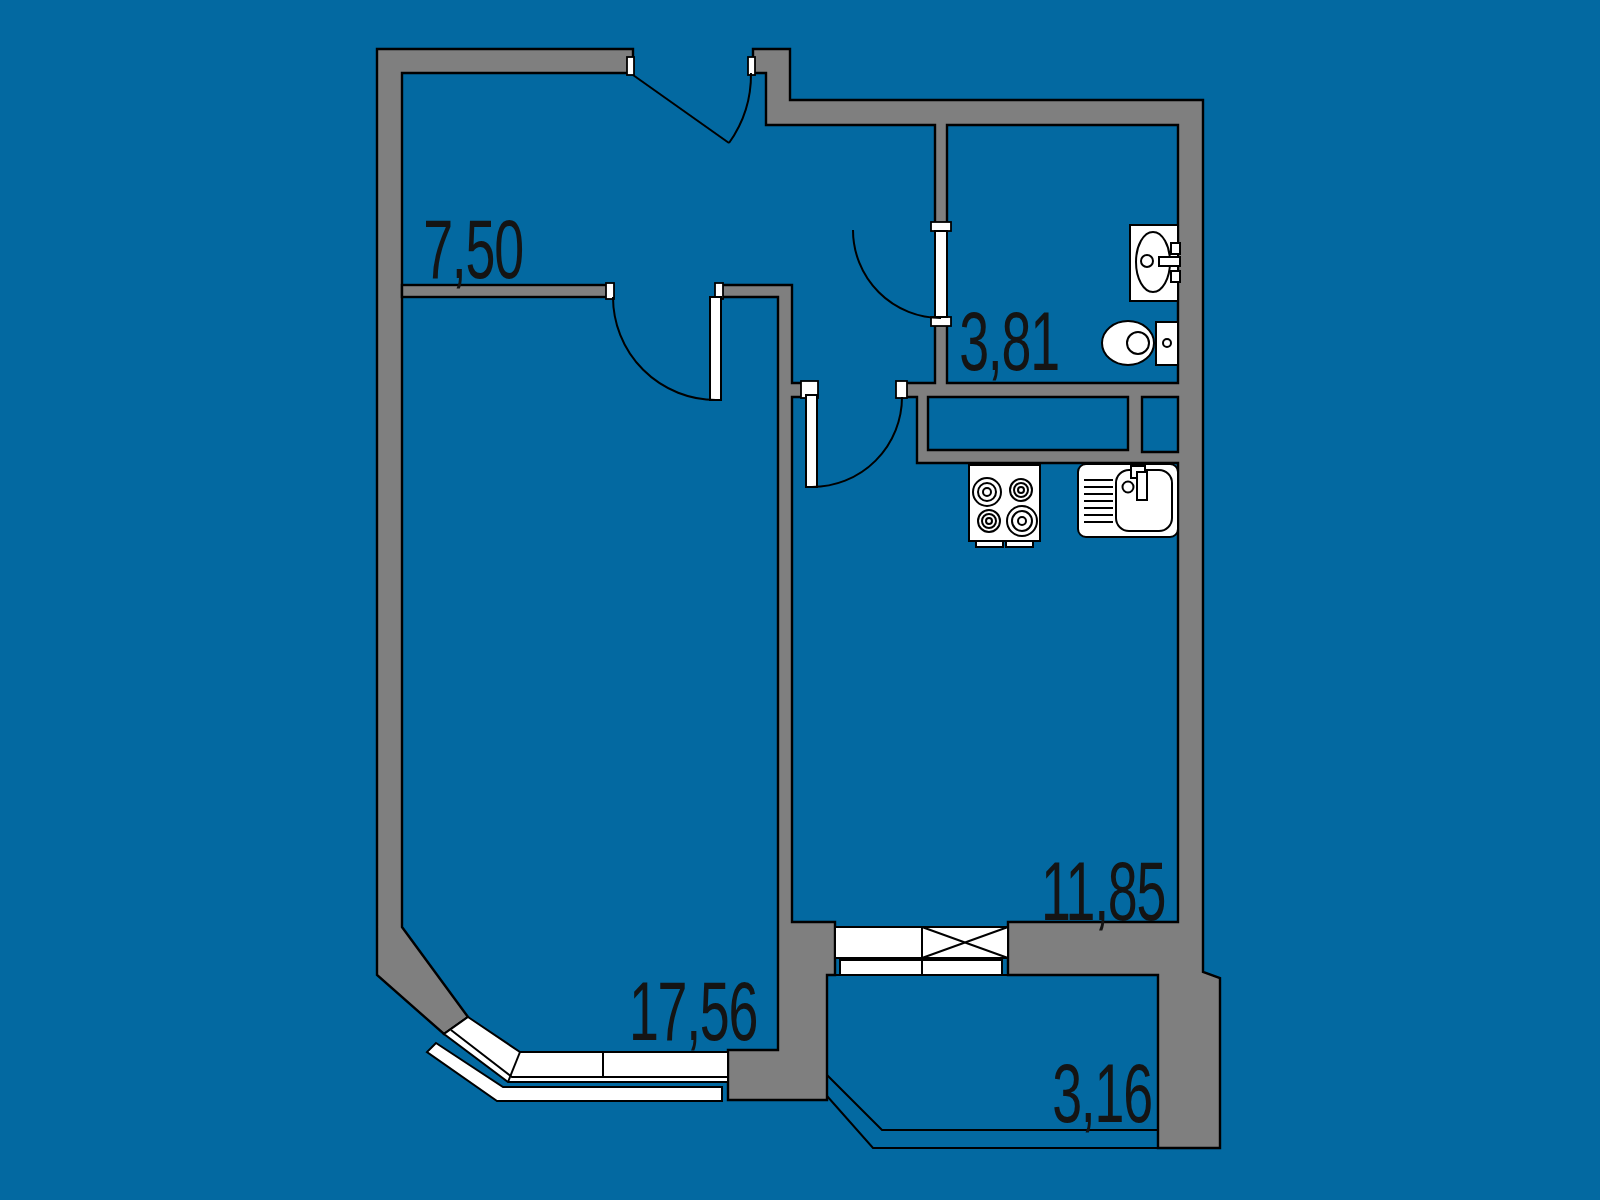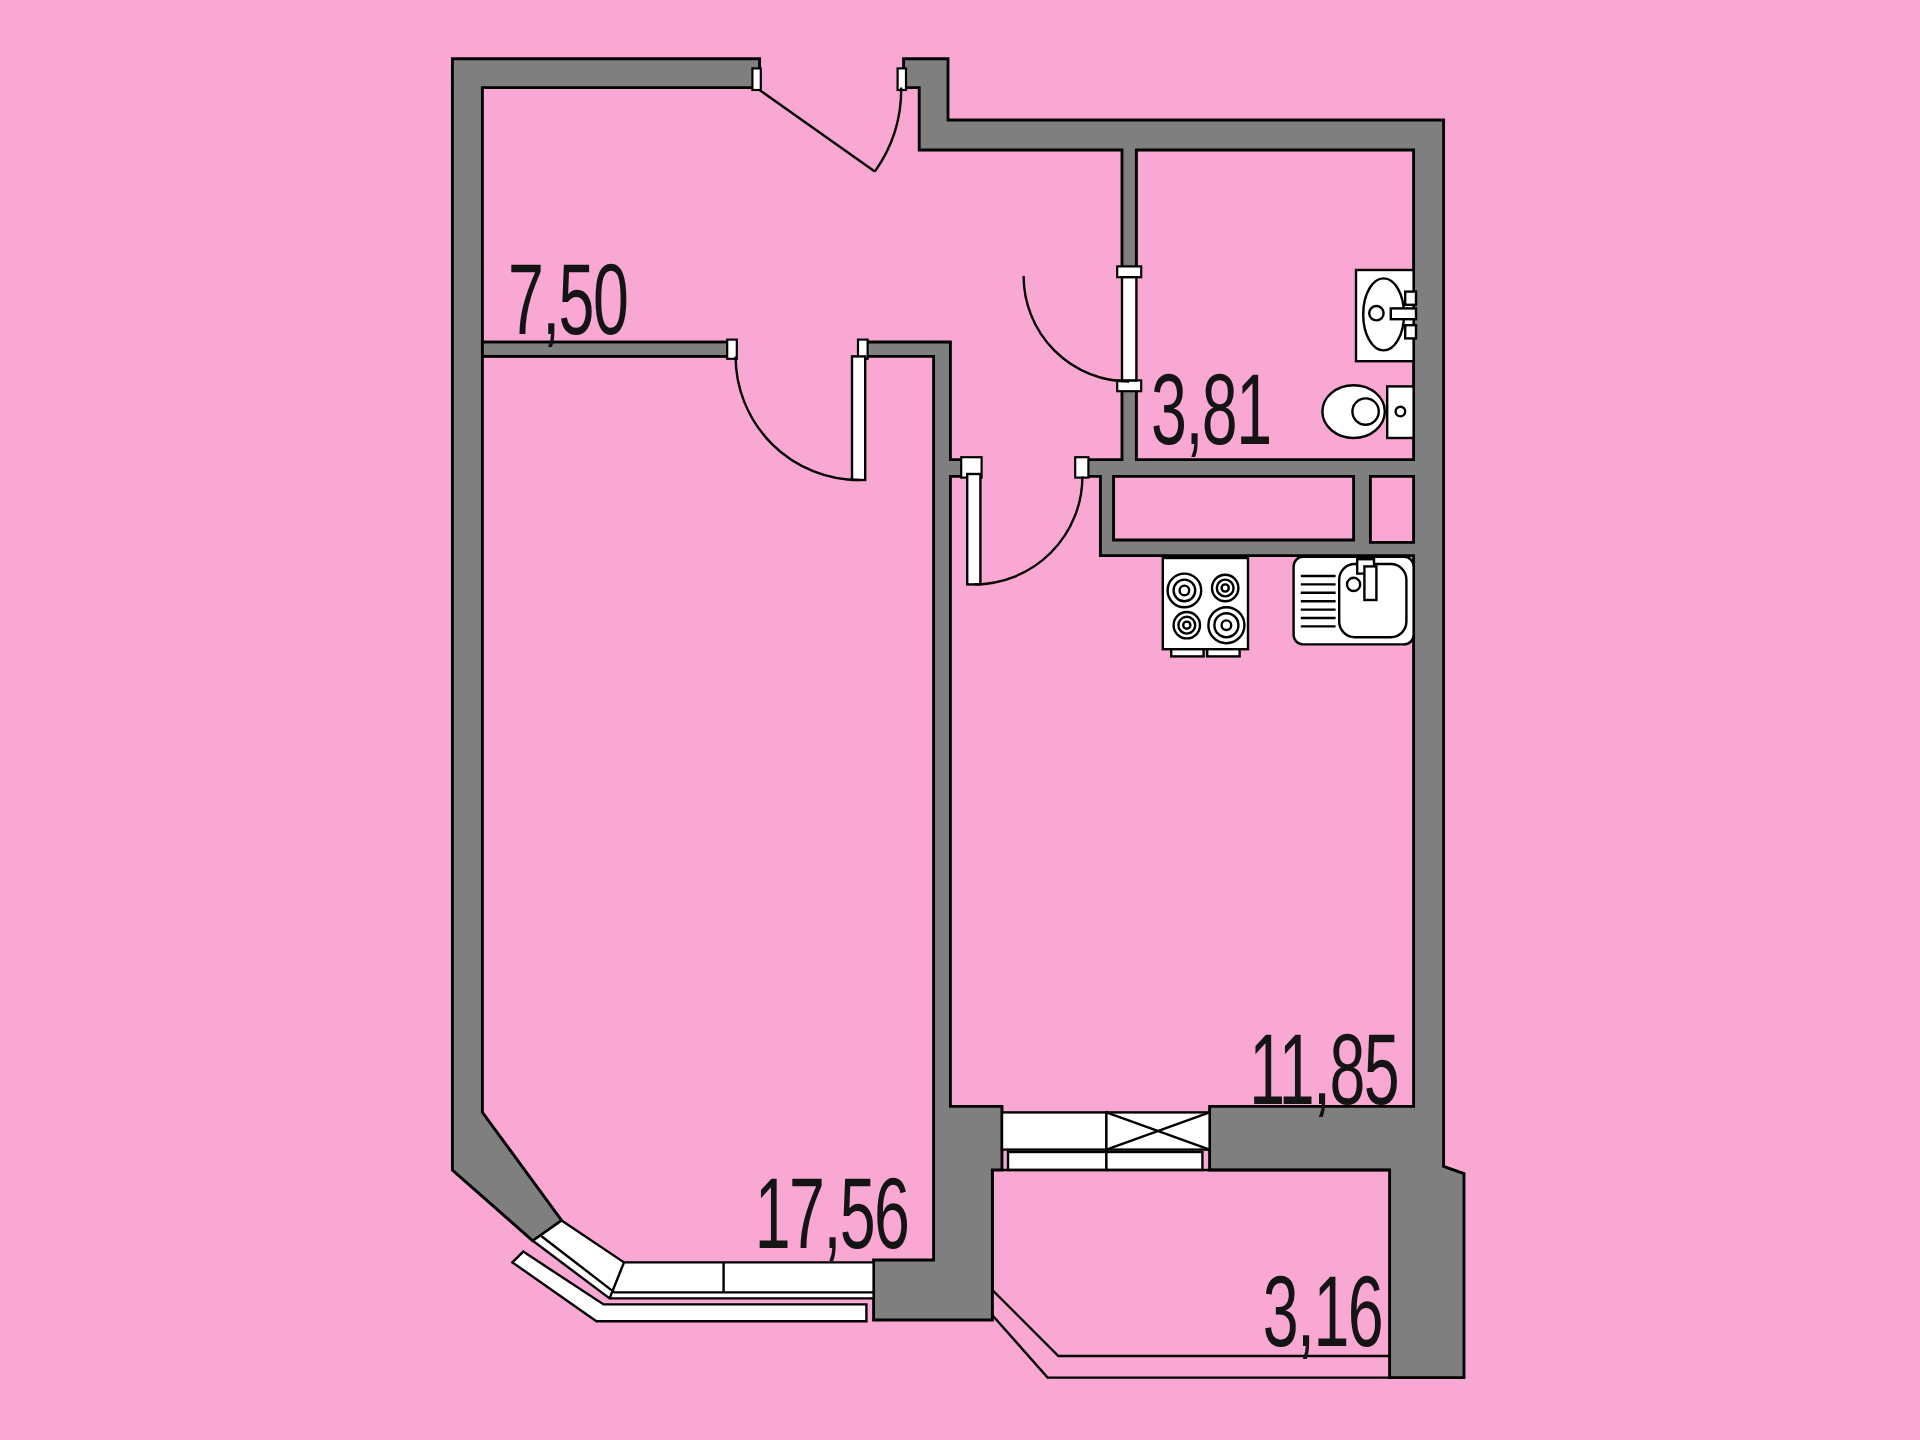--- a/index.html
+++ b/index.html
@@ -1,16 +1,16 @@
 <!DOCTYPE html>
 <html><head>
 <meta charset="utf-8">
 <style>
   html,body{margin:0;padding:0;background:#fff;}
-  .page{position:relative;width:1600px;height:1200px;background:#f9a8d4;overflow:hidden;
+  .page{position:relative;width:1600px;height:1200px;background:#0369a1;overflow:hidden;
         font-family:"Liberation Sans",sans-serif;}
   svg{position:absolute;left:0;top:0;}
   .wall{fill:#7f7f7f;stroke:#000;stroke-width:2.4;stroke-linejoin:miter;}
   .thin{fill:none;stroke:#000;stroke-width:2;}
   .thinw{fill:#fff;stroke:#000;stroke-width:2;}
   .frame{fill:#fff;stroke:#000;stroke-width:1.8;}
   .label{fill:#141414;font-size:84px;font-weight:400;letter-spacing:-2px;}
 </style>
 </head>
 <body>

